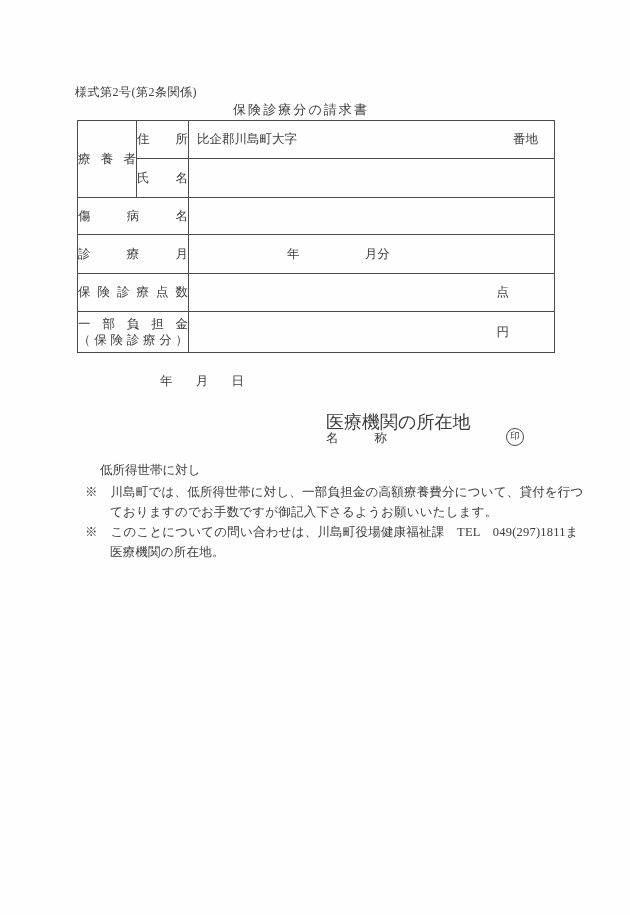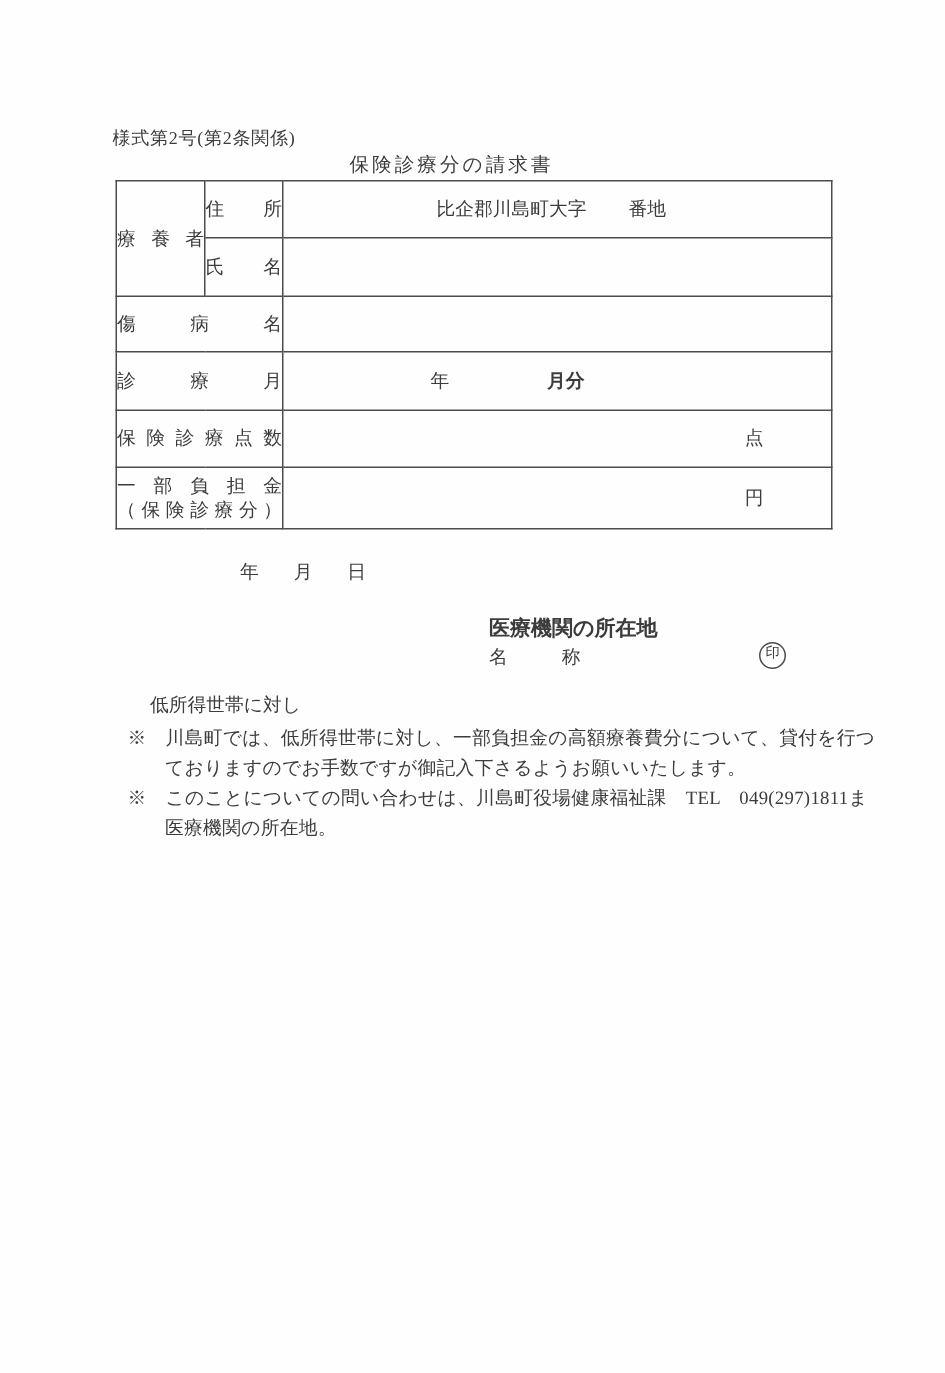--- a/index.html
+++ b/index.html
@@ -12,28 +12,28 @@
   .form-code { position:absolute; left:75px; top:84px; font-size:12px; letter-spacing:0.5px; }
   .doc-title { position:absolute; left:233px; top:101px; width:134px; font-size:13px; }
 
   table.claim { position:absolute; left:77px; top:120px; width:478px;
     border-collapse:collapse; table-layout:fixed; font-size:12.5px; }
   table.claim td { border:1px solid #4c4c4c; padding:0; vertical-align:middle; }
   td.lbl { padding:0 8px; }
   td.c1  { padding:0 7px; }
   .jl { width:100%; }
   [data-justify] { display:flex; justify-content:space-between; align-items:center; }
-  .addr-inner { display:flex; justify-content:center; align-items:center; padding:0 16px 0 8px;gap:28px; }
+  .addr-inner { display:flex; justify-content:space-between; align-items:center; padding:0 16px 0 8px;gap:28px; }
   .unit-cell { text-align:right; padding-right:45px !important; }
   .month-cell .yr { display:inline-block; margin-left:98px; }
-  .month-cell .mo { display:inline-block; margin-left:62px;font-weight:bold; }
+  .month-cell .mo { display:inline-block; margin-left:62px; }
   .copay-line { line-height:16px; width:100%; }
 
   .date-line { position:absolute; left:160px; top:373px; width:84px; font-size:12.5px; }
-  .org-loc  { position:absolute; left:326px; top:410px; font-size:14px;font-weight:bold; }
+  .org-loc  { position:absolute; left:326px; top:410px; font-size:18px; }
   .org-name { position:absolute; left:326px; top:430px; width:61px; font-size:12.5px; }
   .seal { position:absolute; left:506px; top:428px; width:16px; height:16px;
     border:1px solid #4c4c4c; border-radius:50%; font-size:9.5px; line-height:15px;
     text-align:center; color:#3c3c3c; }
 
   .notes-heading { position:absolute; left:100px; top:462px; font-size:12.5px; }
   .note-line { position:absolute; font-size:12.5px; white-space:pre; letter-spacing:0.2px; }
   .note-first { left:85px; }
   .note-cont  { left:110px; }
   .nl1 { top:484px; } .nl2 { top:504px; } .nl3 { top:524px; } .nl4 { top:544px; }

